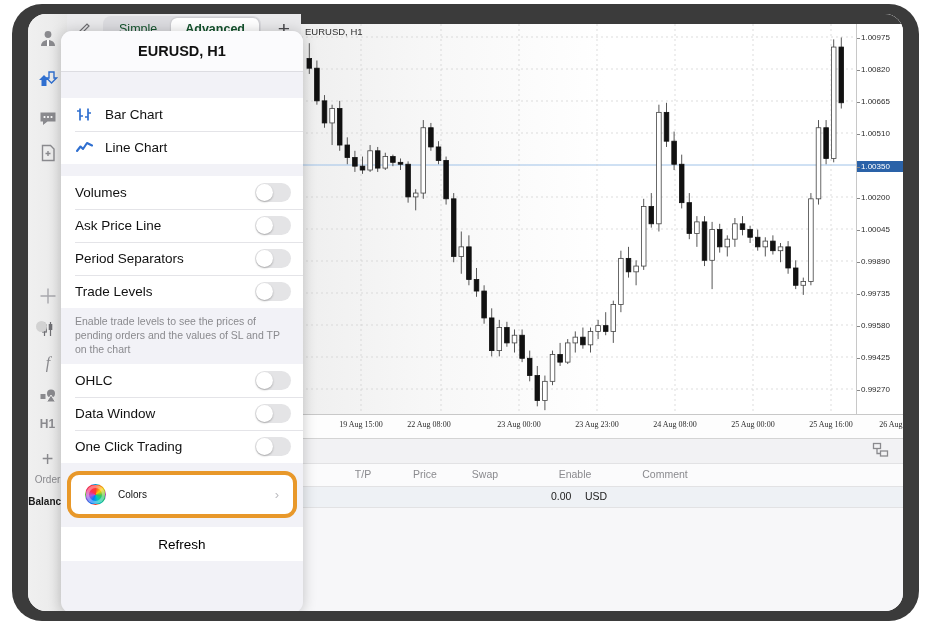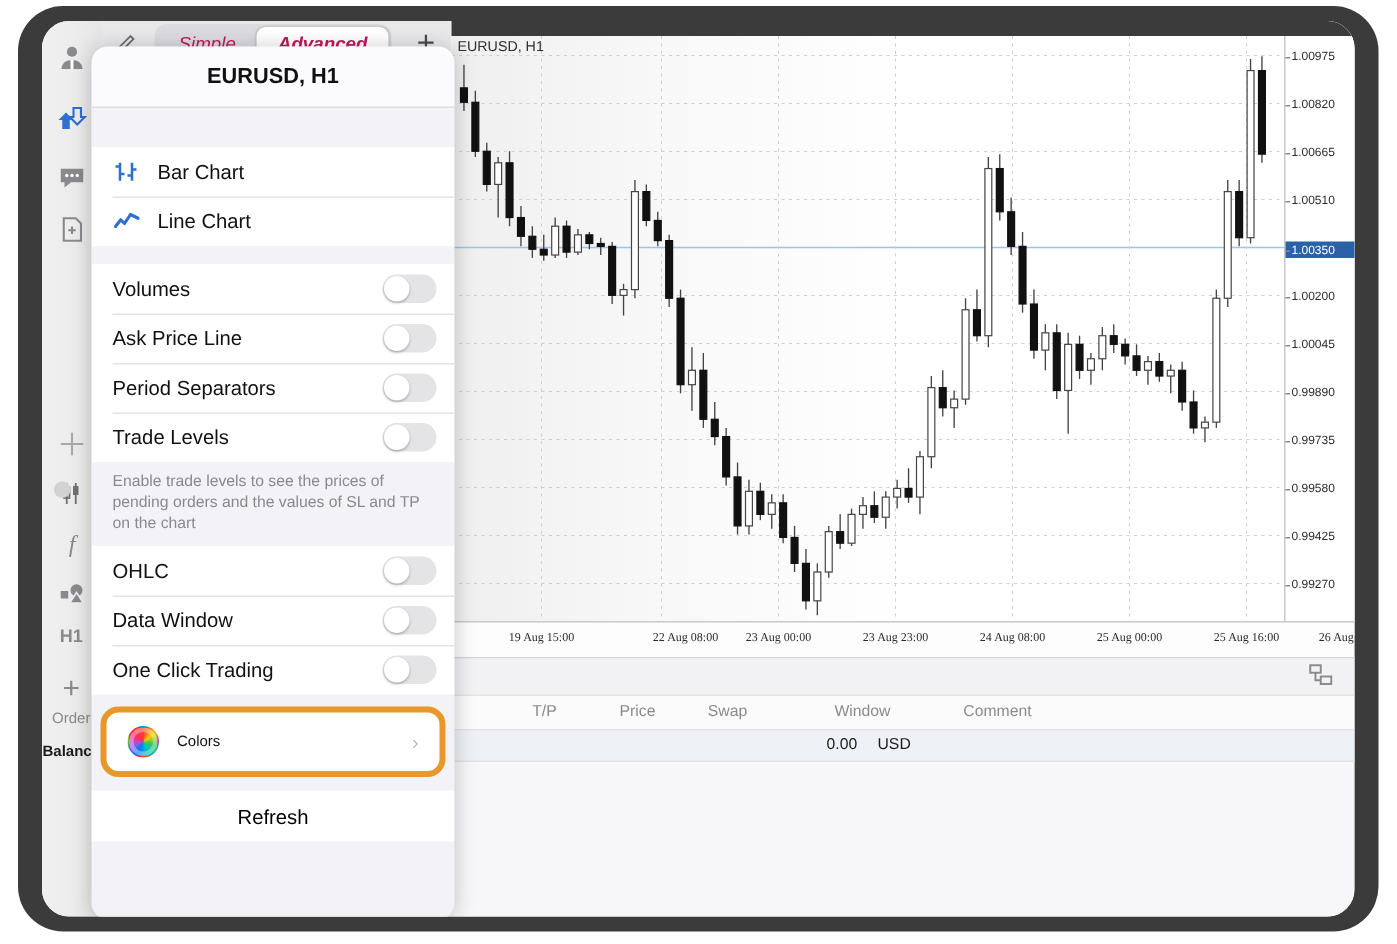--- a/index.html
+++ b/index.html
@@ -92,22 +92,21 @@
     padding: 2px;
     height: 22px;
     margin-left: 2px;
   }
   .seg-item {
     font-size: 12.5px;
     padding: 0 14px;
     height: 22px;
     line-height: 22px;
     border-radius: 6px;
-    color: #be185d;
-    font-style: italic;
+    color: #14532d;
   }
   .seg-item.active {
     background: #ffffff;
     font-weight: 600;
     box-shadow: 0 0 2px rgba(0,0,0,0.25);
   }
   .plus-btn {
     width: 38px; height: 29px;
     display: flex; align-items: center; justify-content: center;
     color: #4a4a4e;
@@ -575,21 +574,21 @@
           <div class="price-tick" style="top: 201px;">1.00045</div>
           <div class="price-tick" style="top: 233px;">0.99890</div>
           <div class="price-tick" style="top: 265px;">0.99735</div>
           <div class="price-tick" style="top: 297px;">0.99580</div>
           <div class="price-tick" style="top: 329px;">0.99425</div>
           <div class="price-tick" style="top: 361px;">0.99270</div>
           <div class="price-tick" style="top: 389px;">0.99115</div>
         </div>
       <div class="time-axis">
           <div class="time-tick" style="left: 60px;">19 Aug 15:00</div>
-          <div class="time-tick" style="left: 156px; text-align: right;">22 Aug 08:00</div>
+          <div class="time-tick" style="left: 128px; text-align: right;">22 Aug 08:00</div>
           <div class="time-tick" style="left: 218px;">23 Aug 00:00</div>
           <div class="time-tick" style="left: 296px;">23 Aug 23:00</div>
           <div class="time-tick" style="left: 374px;">24 Aug 08:00</div>
           <div class="time-tick" style="left: 452px;">25 Aug 00:00</div>
           <div class="time-tick" style="left: 530px;">25 Aug 16:00</div>
           <div class="time-tick" style="left: 600px;">26 Aug 08:00</div>
         </div>
     </div>
 
     <div class="bottom-pane">
@@ -603,21 +602,21 @@
         </div>
       </div>
       <div class="table-head">
           <div class="th" style="left: 20px;">Size</div>
           <div class="th" style="left: 78px;">Symbol</div>
           <div class="th" style="left: 152px;">Price</div>
           <div class="th" style="left: 224px;">S/L</div>
           <div class="th" style="left: 296px;">T/P</div>
           <div class="th" style="left: 358px;">Price</div>
           <div class="th" style="left: 418px;">Swap</div>
-          <div class="th" style="left: 508px;">Window</div>
+          <div class="th" style="left: 508px;">Enable</div>
           <div class="th" style="left: 598px;">Comment</div>
         </div>
       <div class="table-row">
         <div class="tr-cell" style="left:6px">0 000.00 Level: 0.00%</div>
         <div class="tr-cell" style="left:484px">0.00</div>
         <div class="tr-cell" style="left:518px">USD</div>
       </div>
     </div>
 
     <div class="popover">

